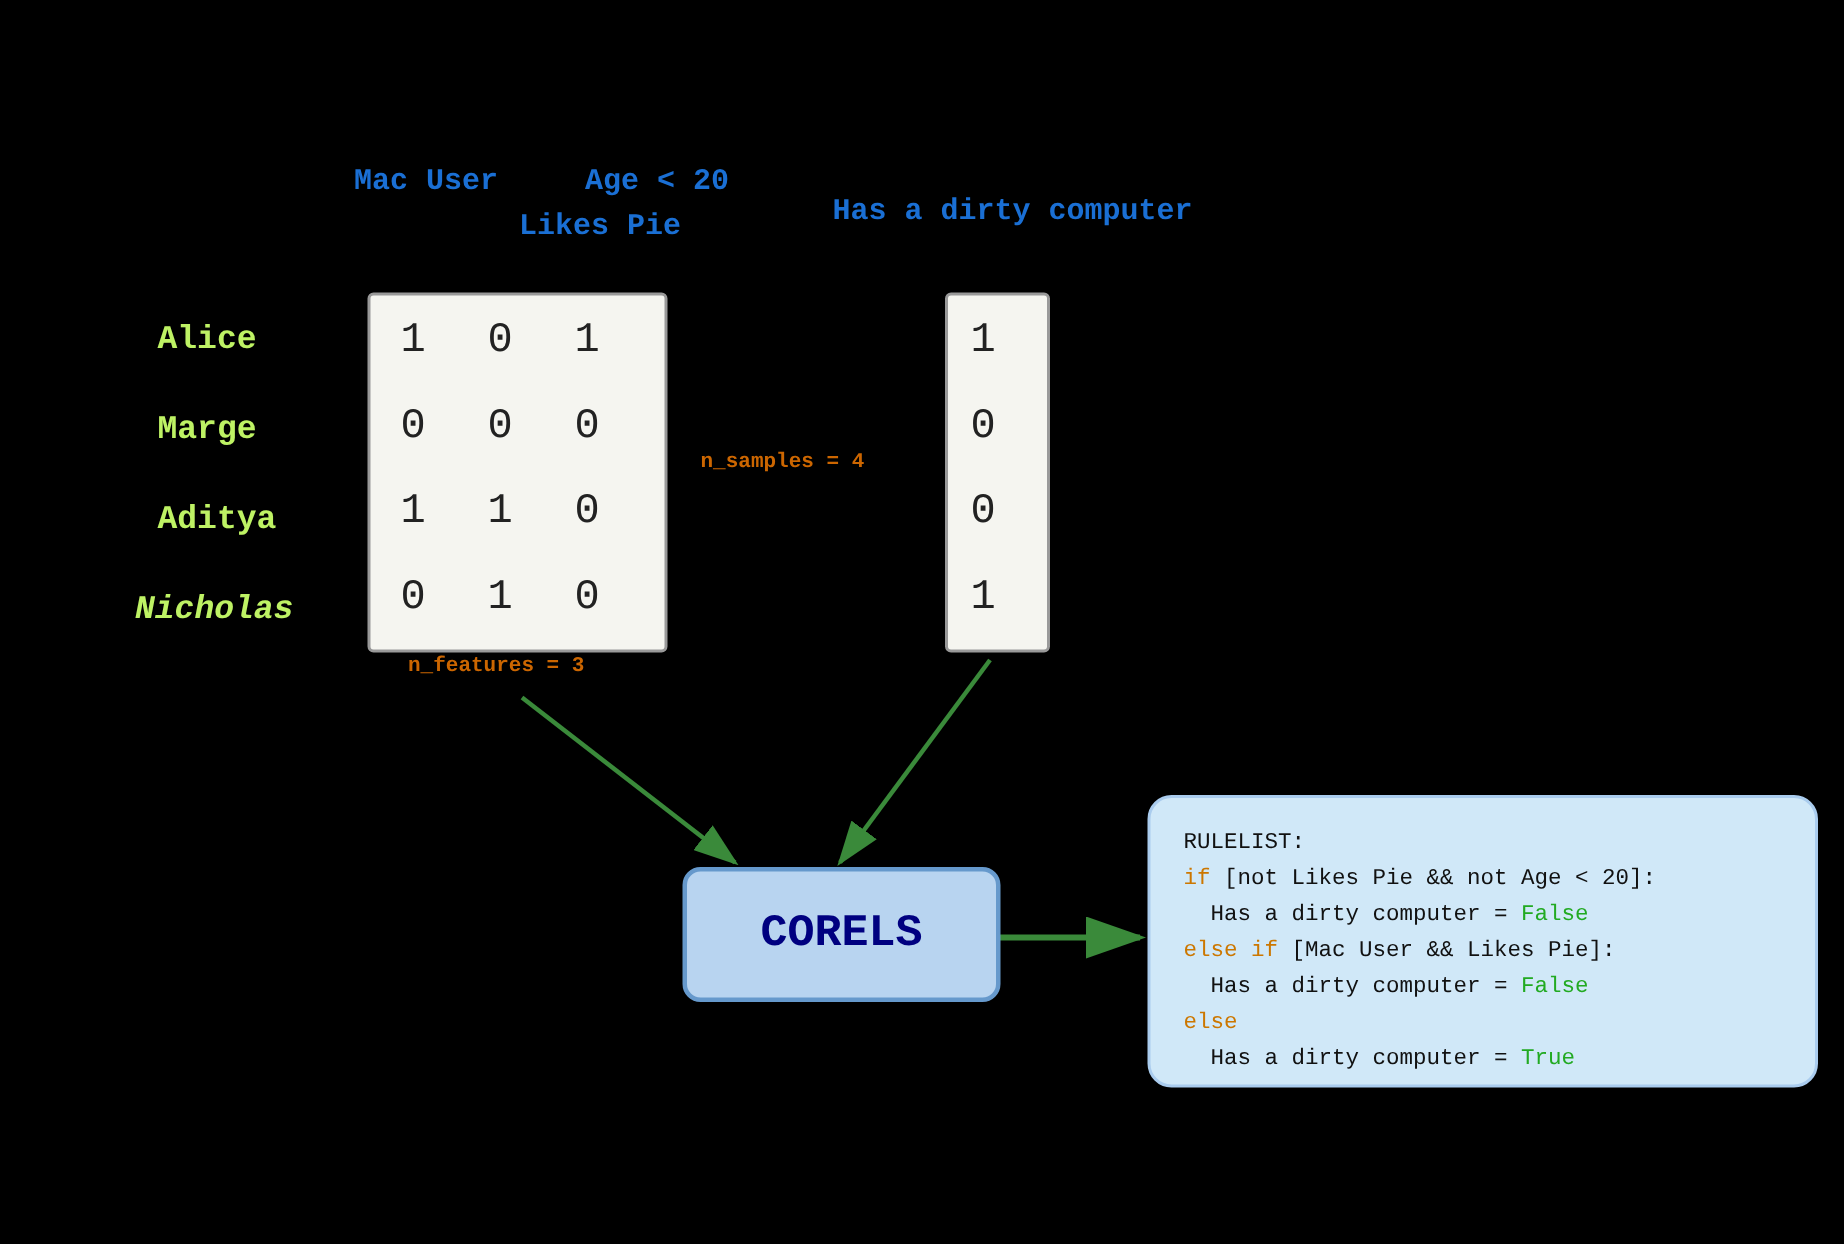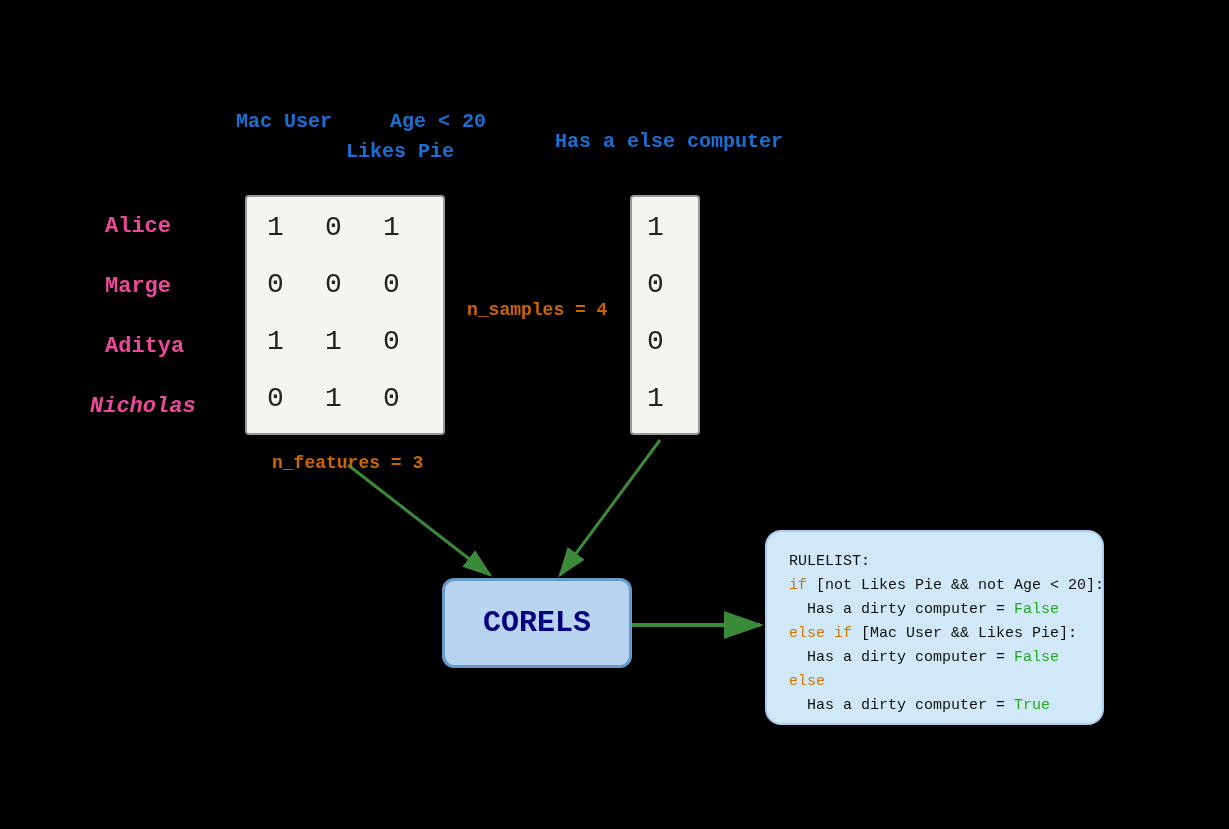--- a/index.html
+++ b/index.html
@@ -25,21 +25,21 @@
       font-size: 20px;
       font-weight: bold;
       color: #1a6fd4;
     }
 
     
     .row-label {
       position: absolute;
       font-size: 22px;
       font-weight: bold;
-      color: #ec4899;
+      color: #bef264;
     }
 
     
     .matrix-box {
       position: absolute;
       background: #f5f5f0;
       border: 2px solid #999;
       border-radius: 4px;
     }
 
@@ -54,21 +54,21 @@
     .target-box {
       position: absolute;
       background: #f5f5f0;
       border: 2px solid #999;
       border-radius: 4px;
     }
 
     
     .annotation {
       position: absolute;
-      font-size: 18px;
+      font-size: 14px;
       font-weight: bold;
       color: #cc6600;
     }
 
     
     .corels-box {
       position: absolute;
       background: #b8d4f0;
       border: 3px solid #6699cc;
       border-radius: 12px;
@@ -128,21 +128,21 @@
     <line x1="348" y1="465" x2="490" y2="575" stroke="#3a8a3a" stroke-width="3" marker-end="url(#arrowGreen)"></line>
 
     <line x1="660" y1="440" x2="560" y2="575" stroke="#3a8a3a" stroke-width="3" marker-end="url(#arrowGreen)"></line>
 
     <line x1="620" y1="625" x2="760" y2="625" stroke="#3a8a3a" stroke-width="4" marker-end="url(#arrowGreen)"></line>
   </svg>
 
   <div class="col-header" style="left:236px; top:110px;">Mac User</div>
   <div class="col-header" style="left:300px; top:140px;margin-left:46px;">Likes Pie</div>
   <div class="col-header" style="left:390px; top:110px;">Age &lt; 20</div>
-  <div class="col-header" style="left:555px; top:130px;">Has a else computer</div>
+  <div class="col-header" style="left:555px; top:130px;">Has a dirty computer</div>
 
   <div class="row-label" style="left:105px; top:214px;">Alice</div>
   <div class="row-label" style="left:105px; top:274px;text-align:right;">Marge</div>
   <div class="row-label" style="left:105px; top:334px;font-family:Liberation Mono, monospace;">Aditya</div>
   <div class="row-label" style="left:90px; top:394px;font-style:italic;">Nicholas</div>
 
   <div class="matrix-box" style="left:245px; top:195px; width:200px; height:240px;">
 
     <div class="matrix-cell" style="left:20px; top:15px;">1</div>
     <div class="matrix-cell" style="left:78px; top:15px;">0</div>
@@ -163,27 +163,27 @@
 
   <div class="target-box" style="left:630px; top:195px; width:70px; height:240px;">
     <div class="matrix-cell" style="left:15px; top:15px;">1</div>
     <div class="matrix-cell" style="left:15px; top:72px;">0</div>
     <div class="matrix-cell" style="left:15px; top:129px;">0</div>
     <div class="matrix-cell" style="left:15px; top:186px;">1</div>
   </div>
 
   <div class="annotation" style="left:467px; top:300px;">n_samples = 4</div>
 
-  <div class="annotation" style="left:272px; top:453px;text-align:center;">n_features = 3</div>
+  <div class="annotation" style="left:272px; top:436px;text-align:center;">n_features = 3</div>
 
-  <div class="corels-box" style="left:442px; top:578px; width:190px; height:90px;">
+  <div class="corels-box" style="left:455px; top:578px; width:212px; height:90px;">
     <span class="corels-label">CORELS</span>
   </div>
 
-  <div class="rulelist-box" style="left:765px; top:530px; width:339px; height:195px;">
+  <div class="rulelist-box" style="left:765px; top:530px; width:447px; height:195px;">
     <pre><span class="c-black">RULELIST:</span>
 <span class="c-orange">if </span><span class="c-black">[not Likes Pie &amp;&amp; not Age &lt; 20]:</span>
 <span class="c-black">  Has a dirty computer = </span><span class="c-green">False</span>
 <span class="c-orange">else if </span><span class="c-black">[Mac User &amp;&amp; Likes Pie]:</span>
 <span class="c-black">  Has a dirty computer = </span><span class="c-green">False</span>
 <span class="c-orange">else</span>
 <span class="c-black">  Has a dirty computer = </span><span class="c-green">True</span></pre>
   </div>
 
 </div>

